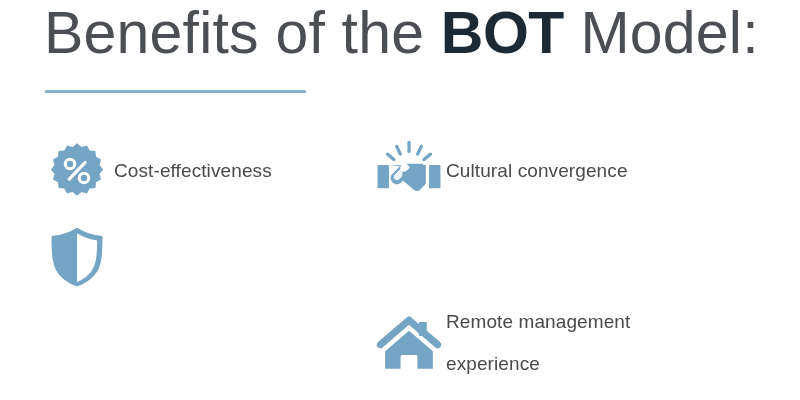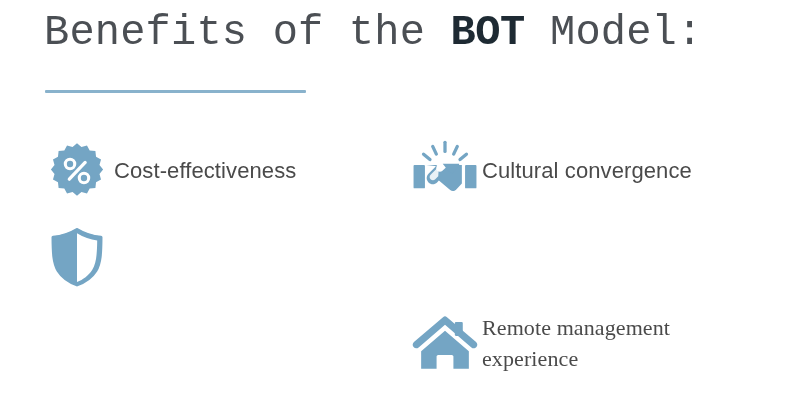--- a/index.html
+++ b/index.html
@@ -20,27 +20,27 @@
     width: 800px;
     height: 400px;
     background: #ffffff;
   }
 
   
   .title {
     position: absolute;
     left: 44px;
     top: 2px;
-    font-size: 42px;
+    font-size: 59px;
     line-height: 62px;
     font-weight: 300;
     color: #4b4f54;
     letter-spacing: 0.2px;
     white-space: nowrap;
-    font-family: Liberation Mono, monospace;
+    font-family: Liberation Sans, sans-serif;
   }
   .title .t-light { font-weight: 300; color: #4b4f54; }
   .title .t-bold  { font-weight: 700; color: #1e2a33; letter-spacing: -0.5px; }
 
   .title-rule {
     position: absolute;
     left: 45px;
     top: 90px;
     width: 261px;
     height: 3px;
@@ -56,21 +56,21 @@
     width: 800px;
     height: 272px;
   }
   .col {
     position: absolute;
     top: 0;
     width: 360px;
     height: 272px;
   }
   .col-left  { left: 40px; }
-  .col-right { left: 408px; }
+  .col-right { left: 372px; }
 
   .benefit {
     position: absolute;
     left: 0;
     display: flex;
     align-items: center;
     height: 86px;
   }
   .row-1 { top: 0px; }
   .row-2 { top: 86px; }
@@ -80,31 +80,30 @@
     width: 74px;
     min-width: 74px;
     height: 74px;
     display: flex;
     align-items: center;
     justify-content: center;
   }
   .icon-box svg { display: block; }
 
   .benefit-label {
-    font-size: 22px;
+    font-size: 19px;
     line-height: 28px;
     font-weight: 400;
     color: #4a4a4a;
     font-family: "Liberation Sans", sans-serif;
     letter-spacing: 0.1px;
     white-space: pre-line;
   }
   .benefit-label.two-line {
-    line-height: 31px;
-    font-family: Liberation Serif, serif;
+    line-height: 42px;
   }
 </style>
 </head>
 <body>
 
 <div class="slide">
 
   <div class="title">
     <span class="t-light">Benefits of the </span><span class="t-bold">BOT</span><span class="t-light"> Model:</span>
   </div>

